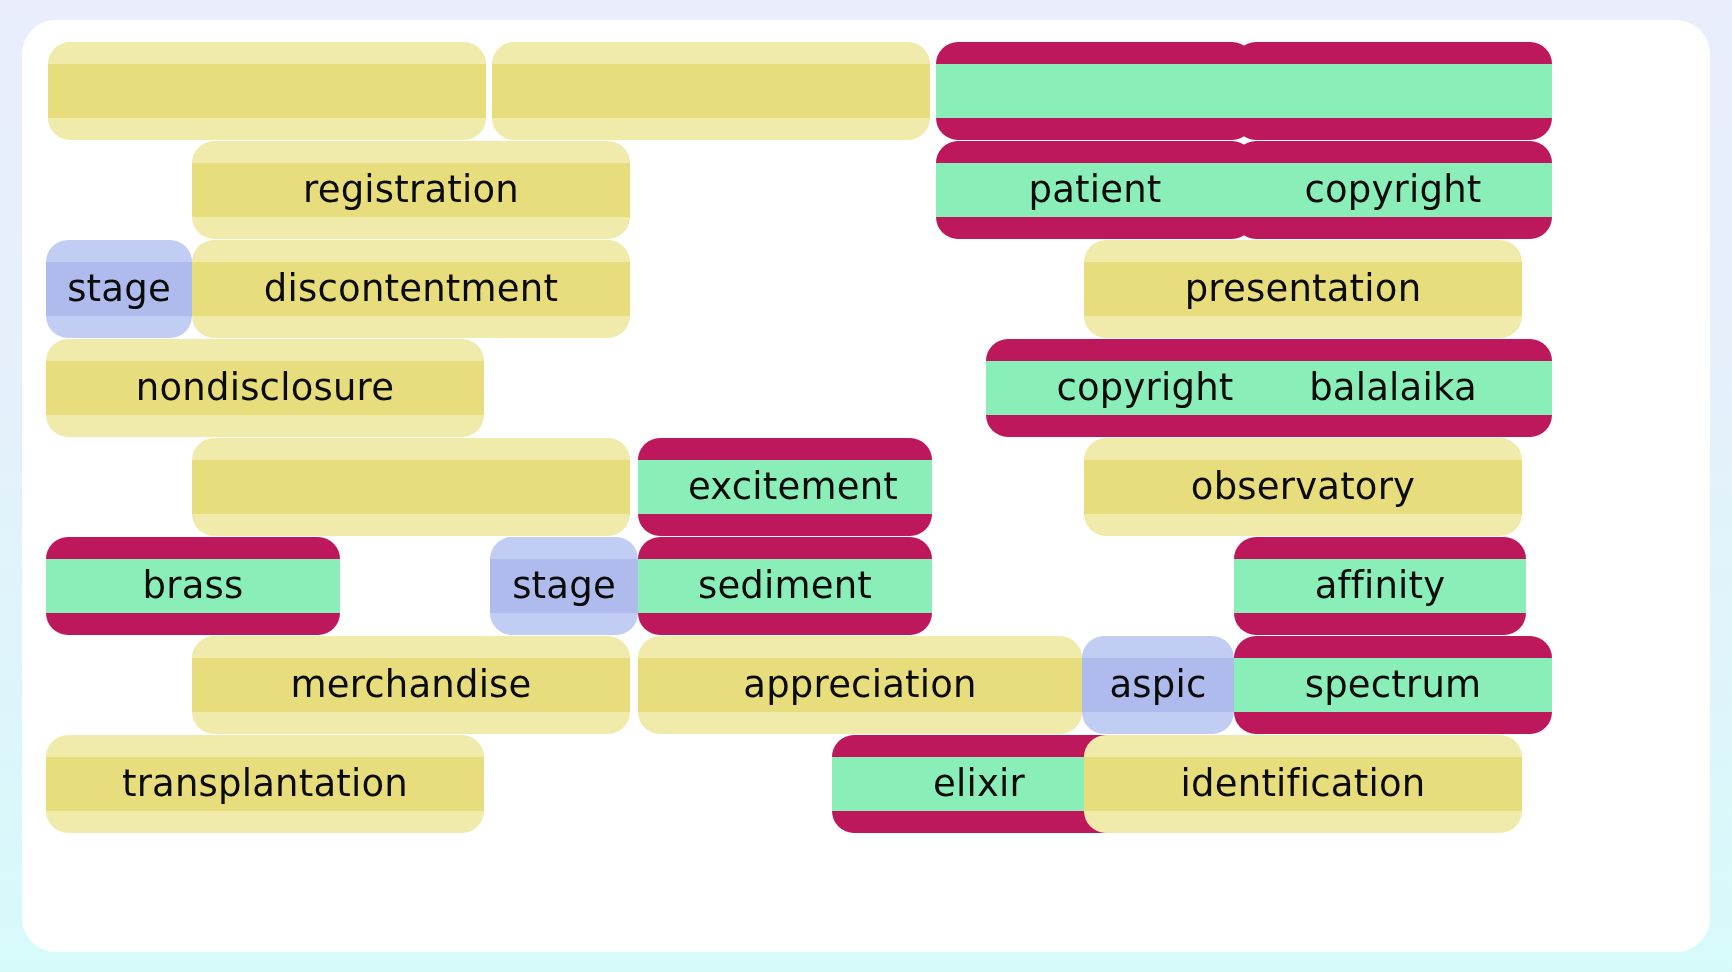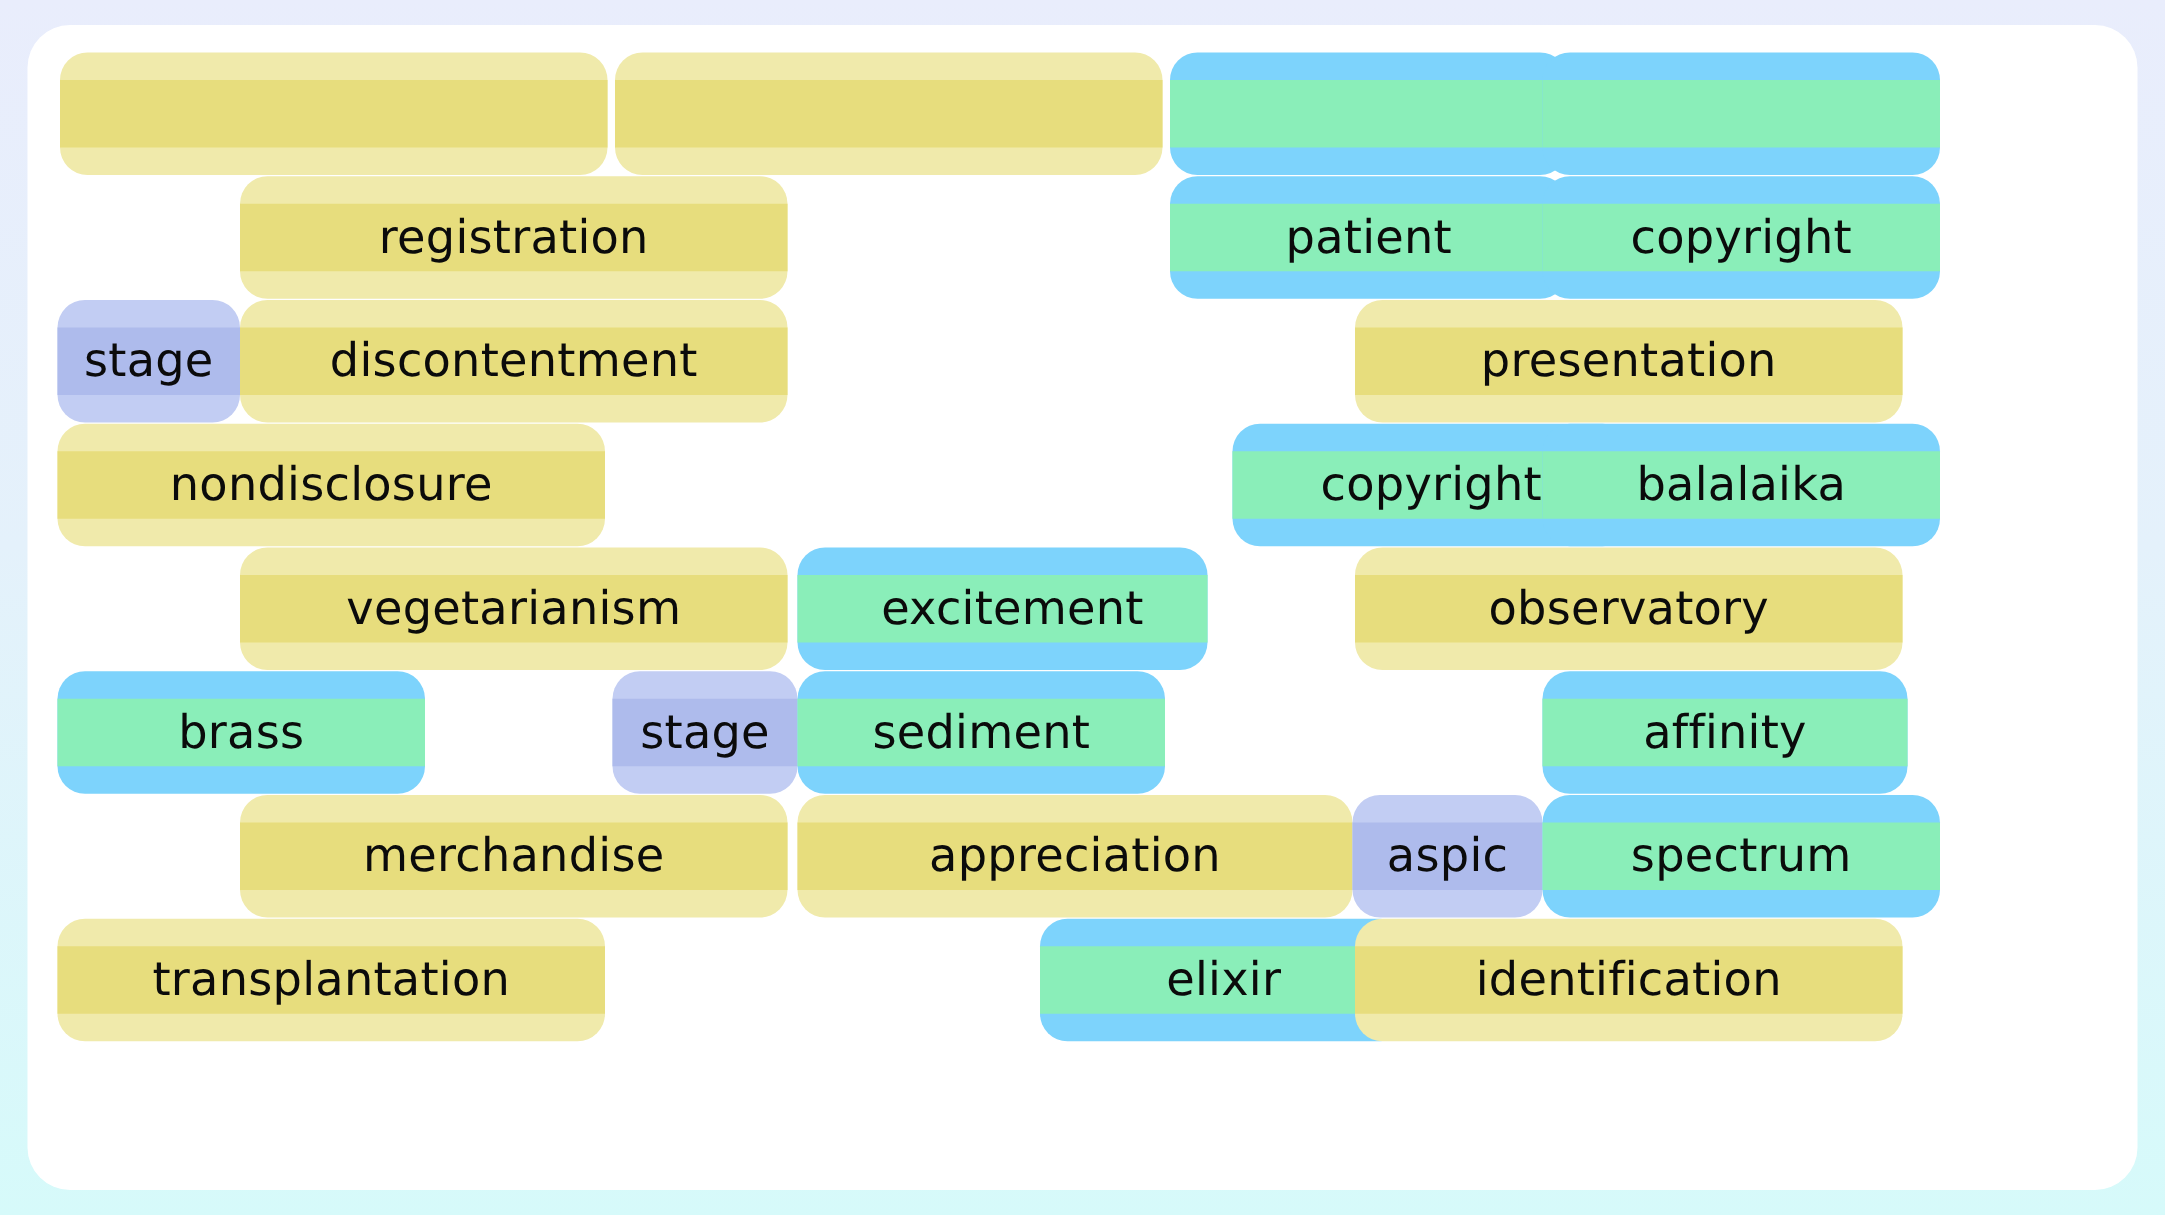--- a/index.html
+++ b/index.html
@@ -85,21 +85,21 @@
     font-family: "DejaVu Sans", sans-serif;
     font-size: 37px;
     line-height: 40px;
     color: #0b0b0b;
     white-space: nowrap;
     letter-spacing: 0.2px;
   }
 
   .pill.yellow              { background: #f0eaab; }
   .pill.yellow  .band       { background: #e7dd7d; }
-  .pill.green               { background: #7dd3fc; }
+  .pill.green               { background: #be185d; }
   .pill.green   .band       { background: #8aeeb9; }
   .pill.blue                { background: #c2cdf3; }
   .pill.blue    .band       { background: #aebbec; }
 </style>
 </head>
 <body>
 
 <div id="app">
   <div class="card">
 
@@ -156,23 +156,22 @@
         <div class="pill green" style="left: 964px; top: 215px; width: 318px; align-items: center;">
           <div class="band"></div>
           <span class="label">copyright</span>
         </div>
         <div class="pill green" style="left: 1212px; top: 215px; width: 318px;">
           <div class="band"></div>
           <span class="label">balalaika</span>
         </div>
         <div class="pill yellow" style="left: 170px; top: 314px; width: 438px;">
           <div class="band"></div>
-          <span class="label">vegetarianism</span>
-        </div>
-        <div class="pill green" style="left: 616px; top: 314px; width: 328px; padding-left: 16px;">
+        </div>
+        <div class="pill green" style="left: 616px; top: 314px; width: 294px; padding-left: 16px;">
           <div class="band"></div>
           <span class="label">excitement</span>
         </div>
         <div class="pill yellow" style="left: 1062px; top: 314px; width: 438px;">
           <div class="band"></div>
           <span class="label">observatory</span>
         </div>
         <div class="pill green" style="left: 24px; top: 413px; width: 294px;">
           <div class="band"></div>
           <span class="label">brass</span>

